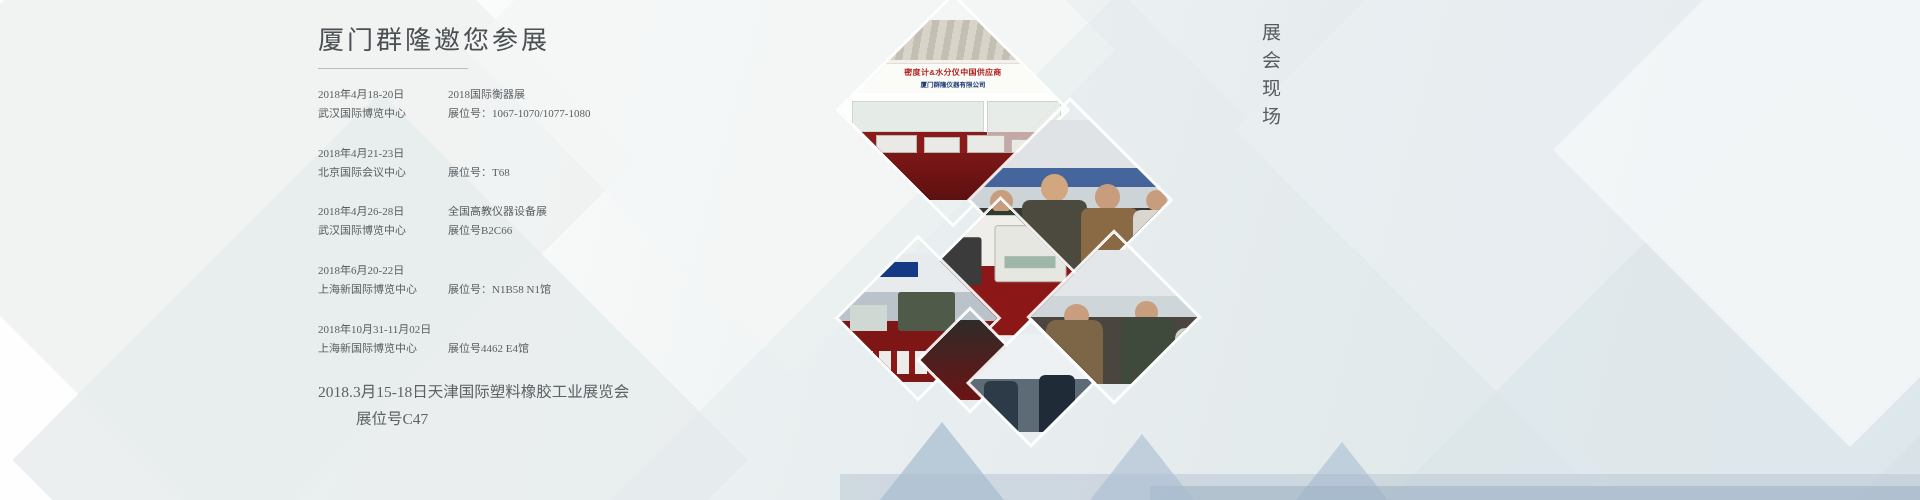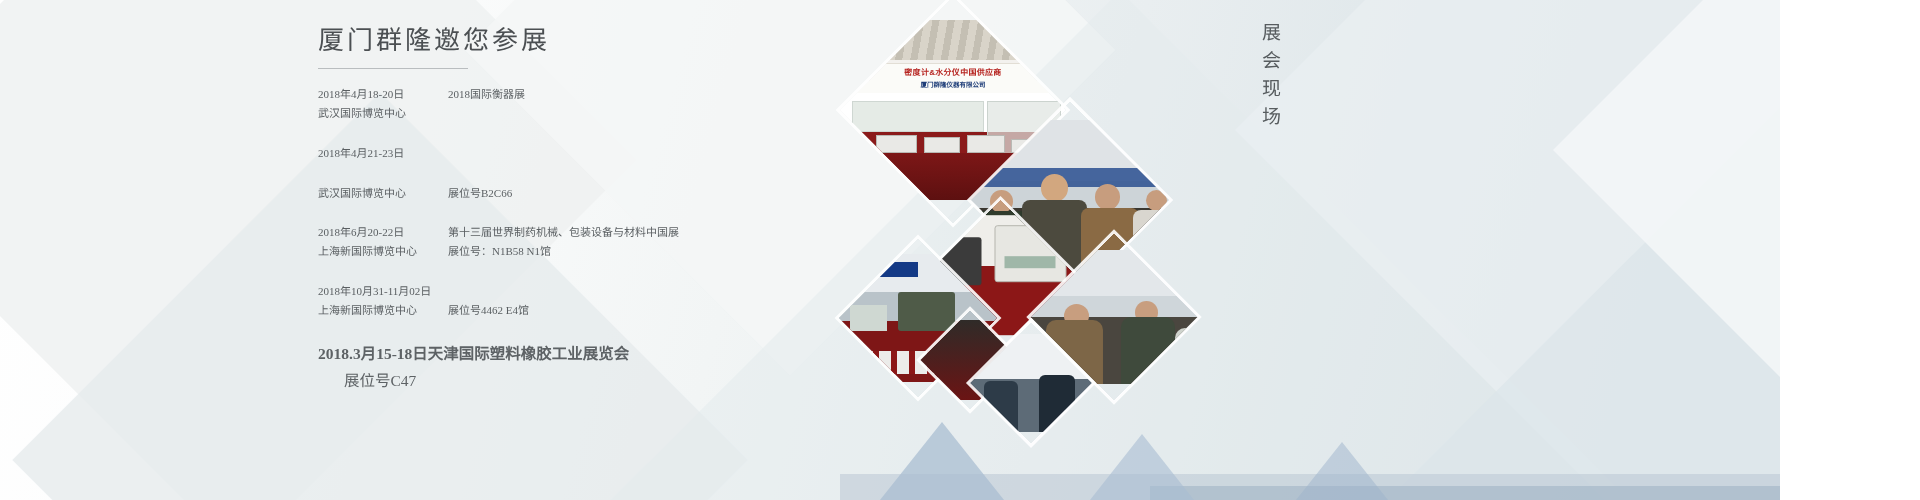--- a/index.html
+++ b/index.html
@@ -3,21 +3,21 @@
 <meta charset="utf-8">
 <title>Exhibition Banner</title>
 <style>
   html,body{margin:0;padding:0;}
   body{
     width:1920px;height:500px;overflow:hidden;
     font-family:"Liberation Serif","DejaVu Serif",serif;
     background:#ffffff;
   }
   #stage{
-    position:relative;width:1780px;height:500px;overflow:hidden;
+    position:relative;width:1920px;height:500px;overflow:hidden;
     background:linear-gradient(105deg,#ffffff 0%,#fbfcfc 22%,#f2f5f5 42%,#e9eef0 60%,#dfe7ea 76%,#d3dde2 100%);
   }
 
   
   .poly{position:absolute;pointer-events:none;}
 
   .bg-a{left:-40px;top:-120px;width:560px;height:560px;
         background:#eef1f1;transform:rotate(45deg);opacity:.85;}
   .bg-b{left:120px;top:200px;width:520px;height:520px;
         background:#e6ebec;transform:rotate(45deg);opacity:.8;}
@@ -58,21 +58,21 @@
   .ev:last-child{margin-bottom:0;}
   .line{
     display:flex;align-items:baseline;
     font-size:11px;color:#5a5f62;line-height:1.72;white-space:nowrap;
   }
   .c1{width:130px;flex:0 0 130px;}
   .c2{flex:0 0 auto;}
 
   
   .ev-last .line{font-size:15.5px;color:#5d6265;}
-  .ev-last .c1{width:auto;flex:0 0 auto;font-weight:bold;}
+  .ev-last .c1{width:auto;flex:0 0 auto;}
 
   
   .vlabel{
     position:absolute;left:1255px;top:20px;
     writing-mode:vertical-rl;text-orientation:upright;
     font-size:19px;letter-spacing:9px;color:#575c5f;
   }
 
   
   .collage{position:absolute;left:840px;top:0;width:420px;height:500px;}
@@ -194,40 +194,48 @@
     <h1 class="headline">厦门群隆邀您参展</h1>
     <div class="rule"></div>
 
     <div class="ev">
       <div class="line">
         <span class="c1">2018年4月18-20日</span>
         <span class="c2">2018国际衡器展</span>
       </div>
       <div class="line">
         <span class="c1">武汉国际博览中心</span>
+        <span class="c2">展位号：1067-1070/1077-1080</span>
       </div>
     </div>
 
     <div class="ev">
       <div class="line">
         <span class="c1">2018年4月21-23日</span>
       </div>
-    </div>
-
-    <div class="ev">
+      <div class="line">
+        <span class="c1">北京国际会议中心</span>
+        <span class="c2">展位号：T68</span>
+      </div>
+    </div>
+
+    <div class="ev">
+      <div class="line">
+        <span class="c1">2018年4月26-28日</span>
+        <span class="c2">全国高教仪器设备展</span>
+      </div>
       <div class="line">
         <span class="c1">武汉国际博览中心</span>
         <span class="c2">展位号B2C66</span>
       </div>
     </div>
 
     <div class="ev">
       <div class="line">
         <span class="c1">2018年6月20-22日</span>
-        <span class="c2">第十三届世界制药机械、包装设备与材料中国展</span>
       </div>
       <div class="line">
         <span class="c1">上海新国际博览中心</span>
         <span class="c2">展位号：N1B58 N1馆</span>
       </div>
     </div>
 
     <div class="ev">
       <div class="line">
         <span class="c1">2018年10月31-11月02日</span>
@@ -236,21 +244,21 @@
         <span class="c1">上海新国际博览中心</span>
         <span class="c2">展位号4462 E4馆</span>
       </div>
     </div>
 
     <div class="ev ev-last">
       <div class="line">
         <span class="c1">2018.3月15-18日天津国际塑料橡胶工业展览会</span>
       </div>
       <div class="line">
-        <span class="c2" style="margin-left:26px">展位号C47</span>
+        <span class="c2" style="margin-left:38px">展位号C47</span>
       </div>
     </div>
 
   </div>
 
   <div style="position:absolute;left:1210px;top:8px;width:170px;height:170px;">
 
     <div class="vlabel" style="left:46px;top:14px;">展会现场</div>
   </div>
 

